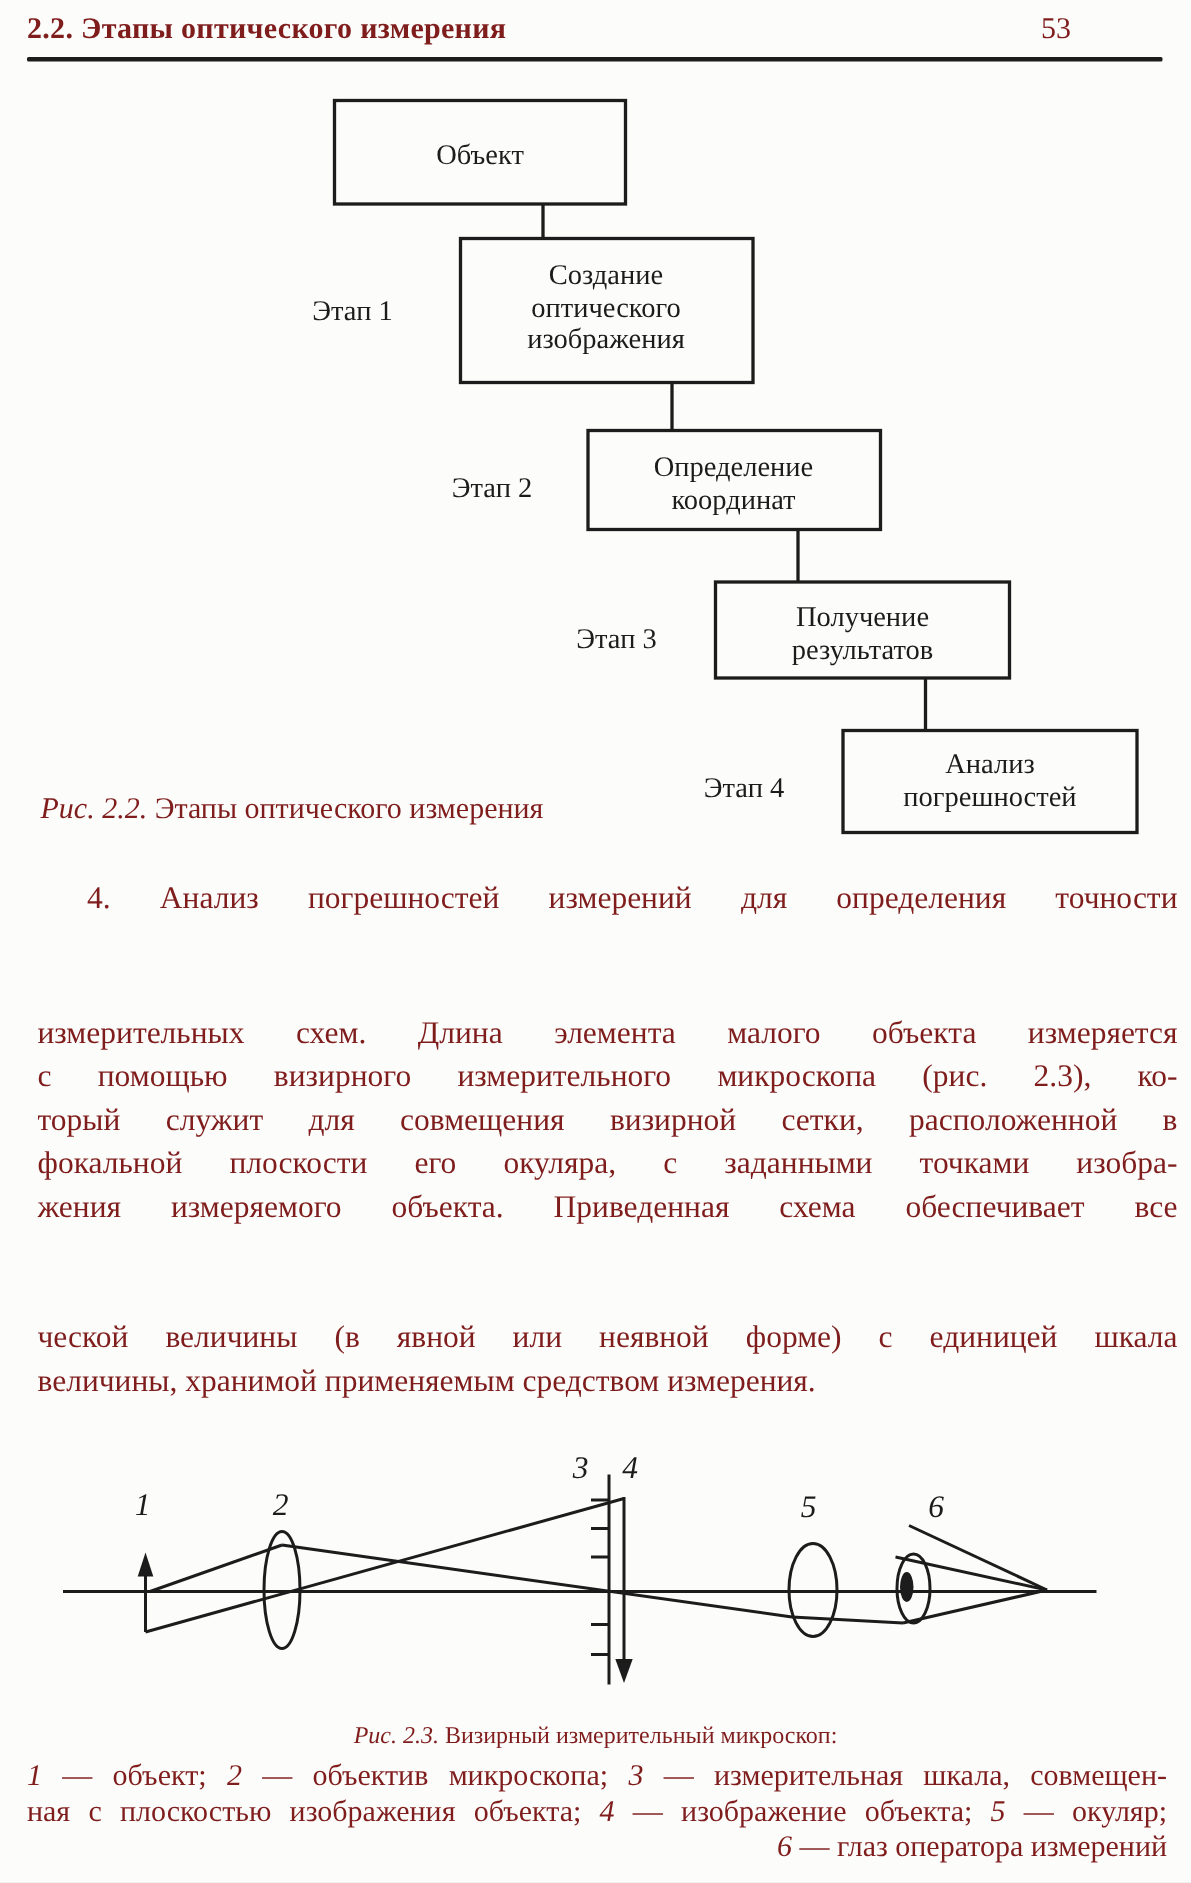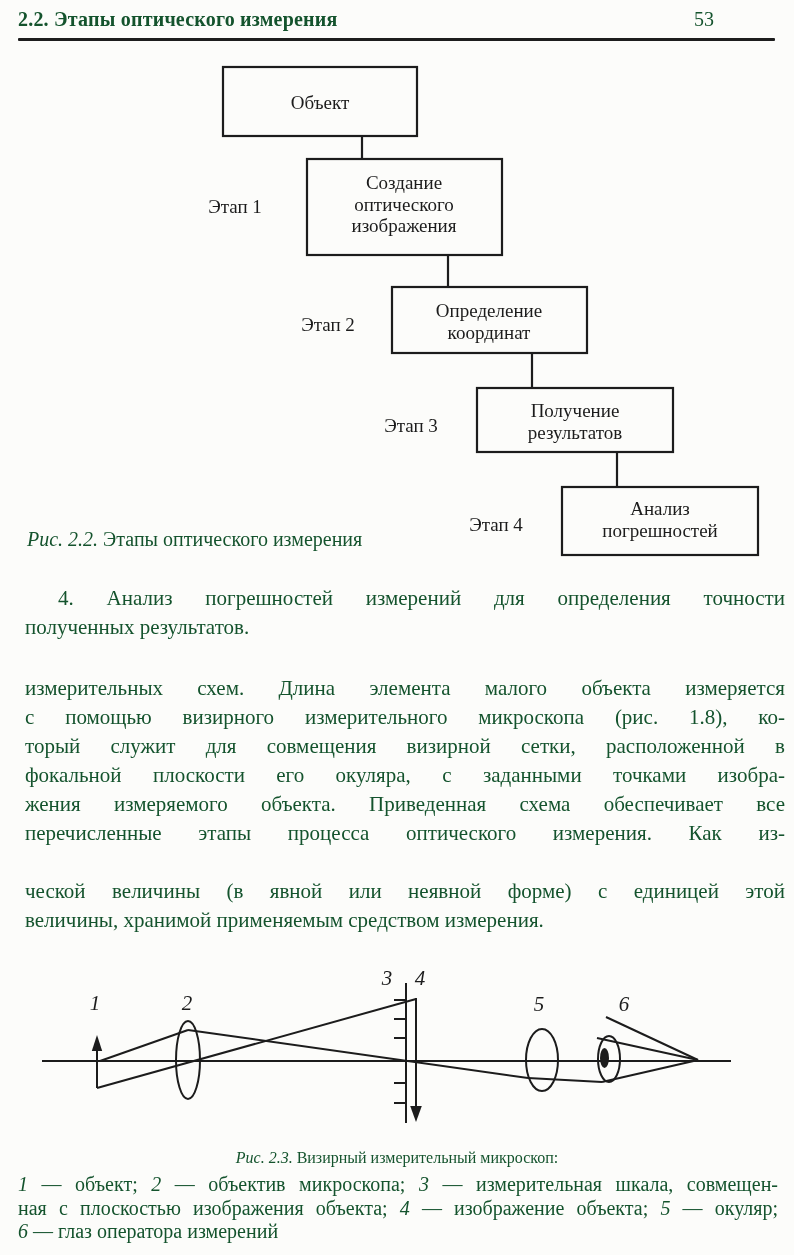--- a/index.html
+++ b/index.html
@@ -1,18 +1,18 @@
 <!DOCTYPE html>
 <html><head>
 <meta charset="utf-8">
 <style>
   html,body{margin:0;padding:0;background:#e8e8e6;}
   #page{
     position:relative;width:794px;height:1255px;margin:0 auto;
-    background:#fcfcfa;color:#14532d;
+    background:#fcfcfa;color:#7f1d1d;
     font-family:"Liberation Serif",serif;overflow:hidden;
   }
   .abs{position:absolute;}
   
   #hdr-title{left:18px;top:8px;font-size:20px;font-weight:bold;letter-spacing:.2px;}
   #hdr-page{left:694px;top:8px;width:82px;font-size:20px;}
   #hdr-rule{left:18px;top:38px;width:757px;height:3px;background:#1d1d1d;border-radius:1px;}
   
   #art{left:0;top:0;width:794px;height:1255px;}
   svg text{font-family:"Liberation Serif",serif;fill:#1c1c1c;}
@@ -24,21 +24,21 @@
   .figno{font-style:italic;}
   
   .bl{position:absolute;left:25px;width:760px;height:29px;line-height:29px;
       font-size:21px;overflow:hidden;white-space:nowrap;}
   .jl{text-align:justify;white-space:normal;}
   .jl::after{content:"";display:inline-block;width:100%;height:0;}
   .ind{padding-left:33px;width:727px;}
   
   #cap23-1{left:0;top:1145px;width:794px;text-align:center;font-size:16px;height:26px;line-height:26px;}
   .leg{position:absolute;left:18px;width:760px;height:24px;line-height:24px;font-size:20px;overflow:hidden;}
-  #leg3{text-align:left;}
+  #leg3{text-align:right;}
   .lnum{font-style:italic;}
 </style>
 </head>
 <body>
 
 <div id="page">
 
   <div class="abs" id="hdr-title">2.2. Этапы оптического измерения</div>
   <div class="abs" id="hdr-page">53</div>
   <div class="abs" id="hdr-rule"></div>
@@ -112,29 +112,27 @@
       <text class="figlab" x="539" y="1011">5</text>
       <text class="figlab" x="624" y="1011">6</text>
     </g>
   </svg>
 
   <div class="abs" id="cap22">
     <span class="figno">Рис. 2.2.</span><span> Этапы оптического измерения</span>
   </div>
 
   <div class="bl jl ind" style="top:584px">4. Анализ погрешностей измерений для определения точности</div>
-  <div class="bl" style="top:613px">полученных результатов.</div>
 
   <div class="bl jl" style="top:674px">измерительных схем. Длина элемента малого объекта измеряется</div>
-  <div class="bl jl" style="top:703px">с помощью визирного измерительного микроскопа (рис. 1.8), ко-</div>
+  <div class="bl jl" style="top:703px">с помощью визирного измерительного микроскопа (рис. 2.3), ко-</div>
   <div class="bl jl" style="top:732px">торый служит для совмещения визирной сетки, расположенной в</div>
   <div class="bl jl" style="top:761px">фокальной плоскости его окуляра, с заданными точками изобра-</div>
   <div class="bl jl" style="top:790px">жения измеряемого объекта. Приведенная схема обеспечивает все</div>
-  <div class="bl jl" style="top:819px">перечисленные этапы процесса оптического измерения. Как из-</div>
-  <div class="bl jl" style="top:877px">ческой величины (в явной или неявной форме) с единицей этой</div>
+  <div class="bl jl" style="top:877px">ческой величины (в явной или неявной форме) с единицей шкала</div>
   <div class="bl" style="top:906px">величины, хранимой применяемым средством измерения.</div>
 
   <div class="abs" id="cap23-1">
     <span class="figno">Рис. 2.3.</span><span> Визирный измерительный микроскоп:</span>
   </div>
   <div class="leg jl" style="top:1172px">
     <span class="lnum">1</span><span> — объект; </span><span class="lnum">2</span><span> — объектив микроскопа; </span><span class="lnum">3</span><span> — измерительная шкала, совмещен-</span>
   </div>
   <div class="leg jl" style="top:1196px">
     <span class="lnum"></span><span>ная с плоскостью изображения объекта; </span><span class="lnum">4</span><span> — изображение объекта; </span><span class="lnum">5</span><span> — окуляр;</span>

